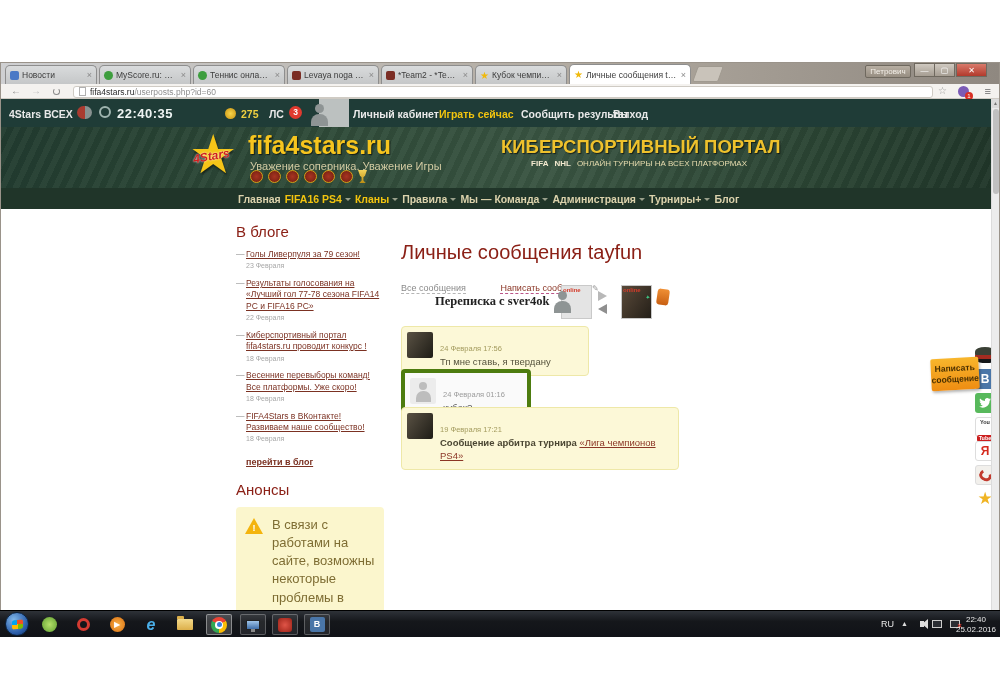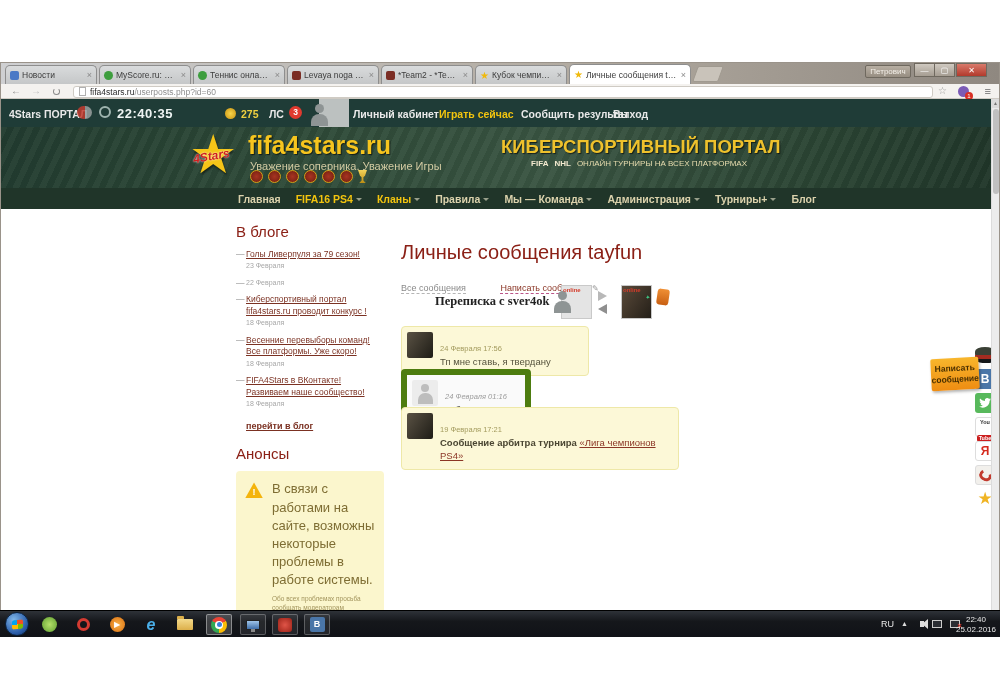--- a/index.html
+++ b/index.html
@@ -71,21 +71,21 @@
   .brand { position:absolute; left:247px; top:4px; z-index:2; font-size:25px; font-weight:bold; color:#f6c51e; text-shadow:1px 1px 1px rgba(0,0,0,.6); }
   .tagline { position:absolute; left:249px; top:33px; z-index:2; font-size:11px; color:#d2caa2; }
   .medals { position:absolute; left:249px; top:43px; z-index:2; display:flex; gap:5px; align-items:center; }
   .medal-c { width:13px; height:13px; border-radius:50%; background:radial-gradient(#a83421,#6f1d10); border:1px solid #d4a017; }
   .cup-c { width:9px; height:13px; background:linear-gradient(#f3d35a,#bd8e12); clip-path:polygon(0 0,100% 0,78% 45%,60% 55%,60% 80%,85% 100%,15% 100%,40% 80%,40% 55%,22% 45%); }
   .portal { position:absolute; left:500px; top:9px; width:246px; text-align:right; z-index:2; font-size:18.5px; font-weight:bold; color:#eec12c; white-space:nowrap; text-shadow:1px 1px 1px rgba(0,0,0,.6); }
   .portal-sub { position:absolute; left:470px; top:32px; width:276px; text-align:right; z-index:2; font-size:8px; color:#e7dcae; white-space:nowrap; }
   .portal-sub b { color:#f4ead0; margin-right:6px; }
 
   .site-nav { position:absolute; top:89px; left:0; right:0; height:21px; background:#203529;
-    display:flex; align-items:center; padding-left:237px; gap:15px; font-size:10.5px; font-weight:bold; color:#dbd2ac; white-space:nowrap; z-index:4; }
+    display:flex; align-items:center; padding-left:237px; gap:4px; font-size:10.5px; font-weight:bold; color:#dbd2ac; white-space:nowrap; z-index:4; }
   .caret { display:inline-block; width:0; height:0; border-left:3px solid transparent; border-right:3px solid transparent; border-top:3.5px solid #99a08b; margin-left:3px; vertical-align:middle; }
 
   .page { position:absolute; top:110px; left:0; right:0; bottom:0; background:#fff; }
 
   
   .sidebar { position:absolute; left:235px; top:14px; width:148px; }
   .sb-h2 { font-size:15px; color:#8b2016; margin-bottom:9px; font-weight:normal; }
   .blog-item { position:relative; padding-left:10px; margin-bottom:7px; font-size:8.5px; line-height:1.35; }
   .blog-item .dash { position:absolute; left:0; top:0; color:#999; }
   .blog-link { color:#7b3122; text-decoration:underline; cursor:pointer; }
@@ -115,21 +115,21 @@
   .c-av1 { left:160px; }
   .c-av2 { left:220px; background:linear-gradient(125deg,#5a4a3a,#241f18); }
   .c-av2 .tag { position:absolute; right:1px; top:8px; color:#3fd08a; font-size:5px; font-weight:bold; }
   .arrows { position:absolute; left:197px; top:50px; }
   .arr-r { width:0; height:0; border-top:5px solid transparent; border-bottom:5px solid transparent; border-left:9px solid #b8b8b8; margin-bottom:3px; }
   .arr-l { width:0; height:0; border-top:5px solid transparent; border-bottom:5px solid transparent; border-right:9px solid #8f8f8f; }
   .medal-o { position:absolute; left:256px; top:48px; width:12px; height:16px; background:linear-gradient(#f09035,#c85f12); border-radius:3px; transform:rotate(8deg); }
 
   .msg { position:absolute; left:0; border-radius:4px; padding:17px 9px 6px 38px; }
   .msg.yellow-box { background:#fcf8d7; border:1px solid #eee8a8; }
-  .msg.grey-box { background:#fafafa; border:6px solid #4d7c0f;font-style:italic; }
+  .msg.grey-box { background:#fafafa; border:4px solid #4d7c0f; }
   .m-avatar { position:absolute; left:5px; top:5px; width:26px; height:26px; border-radius:2px; background:linear-gradient(125deg,#5a5244,#1e1c16); }
   .m-avatar.silh { background:#ececec; }
   .m-avatar.silh:before { content:""; position:absolute; left:50%; top:4px; width:8px; height:8px; margin-left:-4px; border-radius:50%; background:#bdbdbd; }
   .m-avatar.silh:after { content:""; position:absolute; left:50%; top:13px; width:15px; height:11px; margin-left:-7.5px; border-radius:7px 7px 0 0; background:#bdbdbd; }
   .m-date { font-size:7.5px; color:#a39b5e; margin-bottom:3px; }
   .grey-box .m-date { color:#9b9b9b; }
   .m-text { font-size:9.5px; color:#55523c; line-height:1.35; }
   .grey-box .m-text { color:#555; }
   .m-bold { font-weight:bold; color:#4a4632; }
   .m-link { color:#8b3626; text-decoration:underline; cursor:pointer; }
@@ -258,21 +258,21 @@
       <span class="star-o">☆</span>
       <span class="profile-a">
         <span class="profile-badge">1</span>
       </span>
       <span class="hamb">≡</span>
     </div>
 
     <div class="viewport">
 
       <div class="site-top">
-        <span class="t" style="left:8px;">4Stars ПОРТАЛ</span>
+        <span class="t" style="left:8px;">4Stars ВСЕХ</span>
         <span class="radio-i"></span>
         <span class="clock-i"></span>
         <span class="time-big">22:40:35</span>
         <span class="coin-i"></span>
         <span class="coins t" style="left:240px;">275</span>
         <span class="ls t" style="left:268px;">ЛС</span>
         <span class="ls-badge">3</span>
         <span class="top-avatar"><span class="pers"></span></span>
         <span class="t" style="left:352px;">Личный кабинет</span>
         <span class="t yellow" style="left:438px;">Играть сейчас</span>
@@ -316,20 +316,21 @@
         <div class="sidebar">
           <h2 class="sb-h2">В блоге</h2>
 
           <div class="blog-item">
             <span class="dash">—</span>
             <span class="blog-link">Голы Ливерпуля за 79 сезон!</span>
             <div class="blog-date">23 Февраля</div>
           </div>
           <div class="blog-item">
             <span class="dash">—</span>
+            <span class="blog-link">Результаты голосования на «Лучший гол 77-78 сезона FIFA14 PC и FIFA16 PC»</span>
             <div class="blog-date">22 Февраля</div>
           </div>
           <div class="blog-item">
             <span class="dash">—</span>
             <span class="blog-link">Киберспортивный портал fifa4stars.ru проводит конкурс !</span>
             <div class="blog-date">18 Февраля</div>
           </div>
           <div class="blog-item">
             <span class="dash">—</span>
             <span class="blog-link">Весенние перевыборы команд! Все платформы. Уже скоро!</span>

